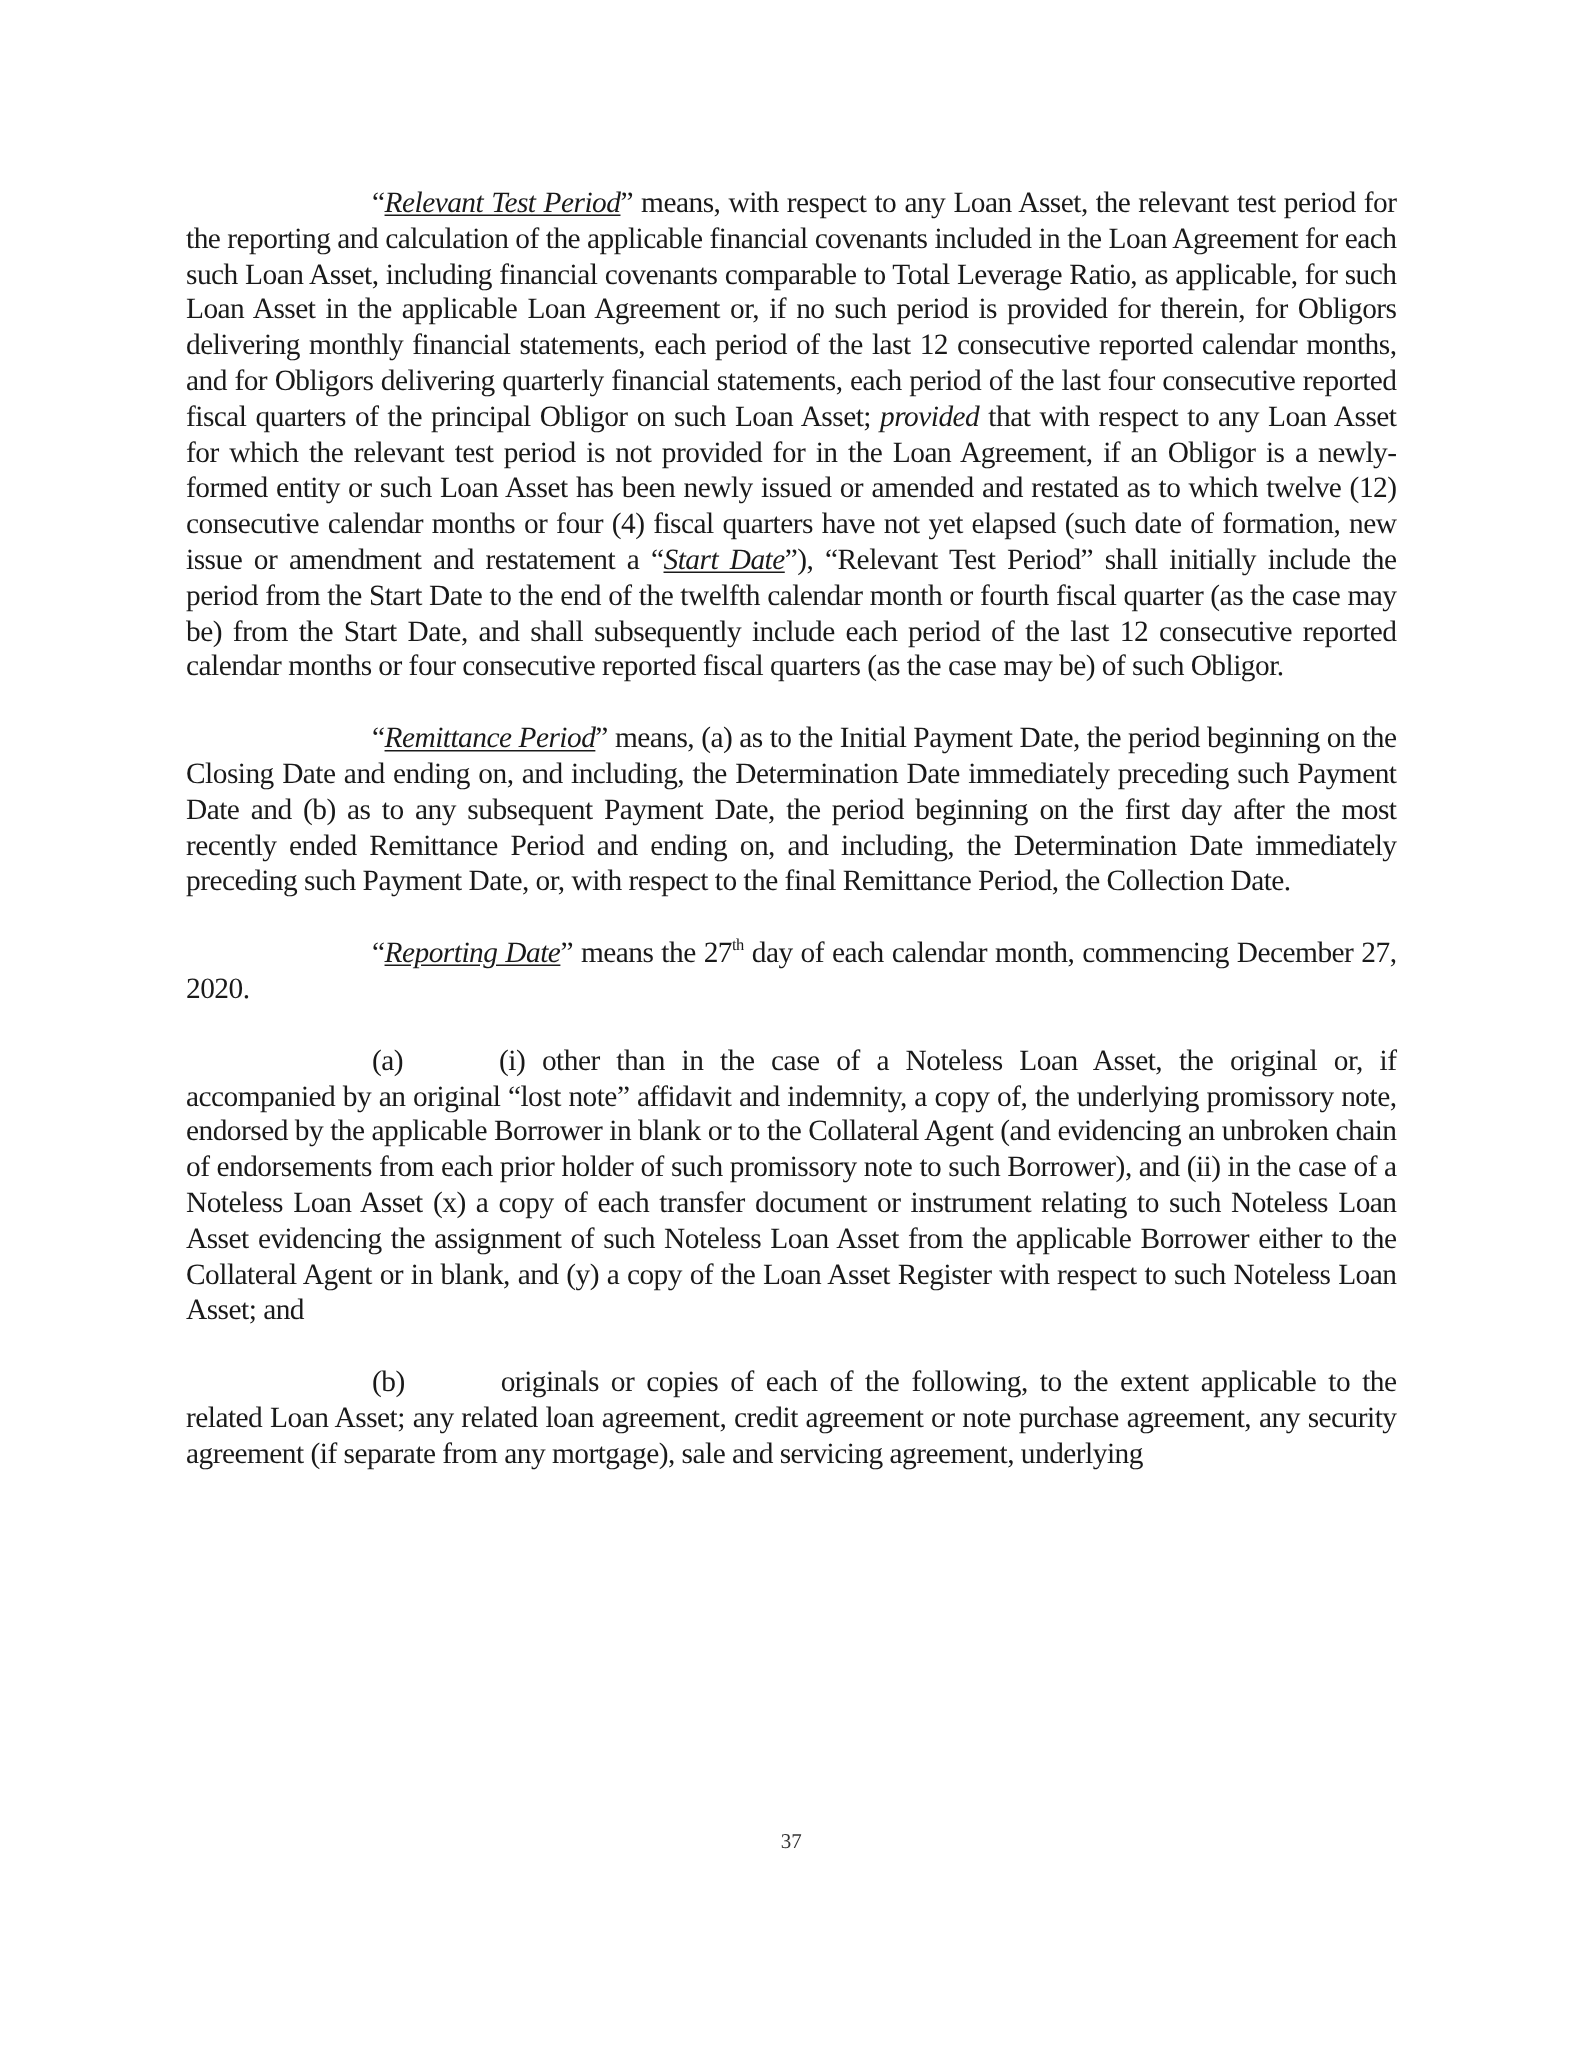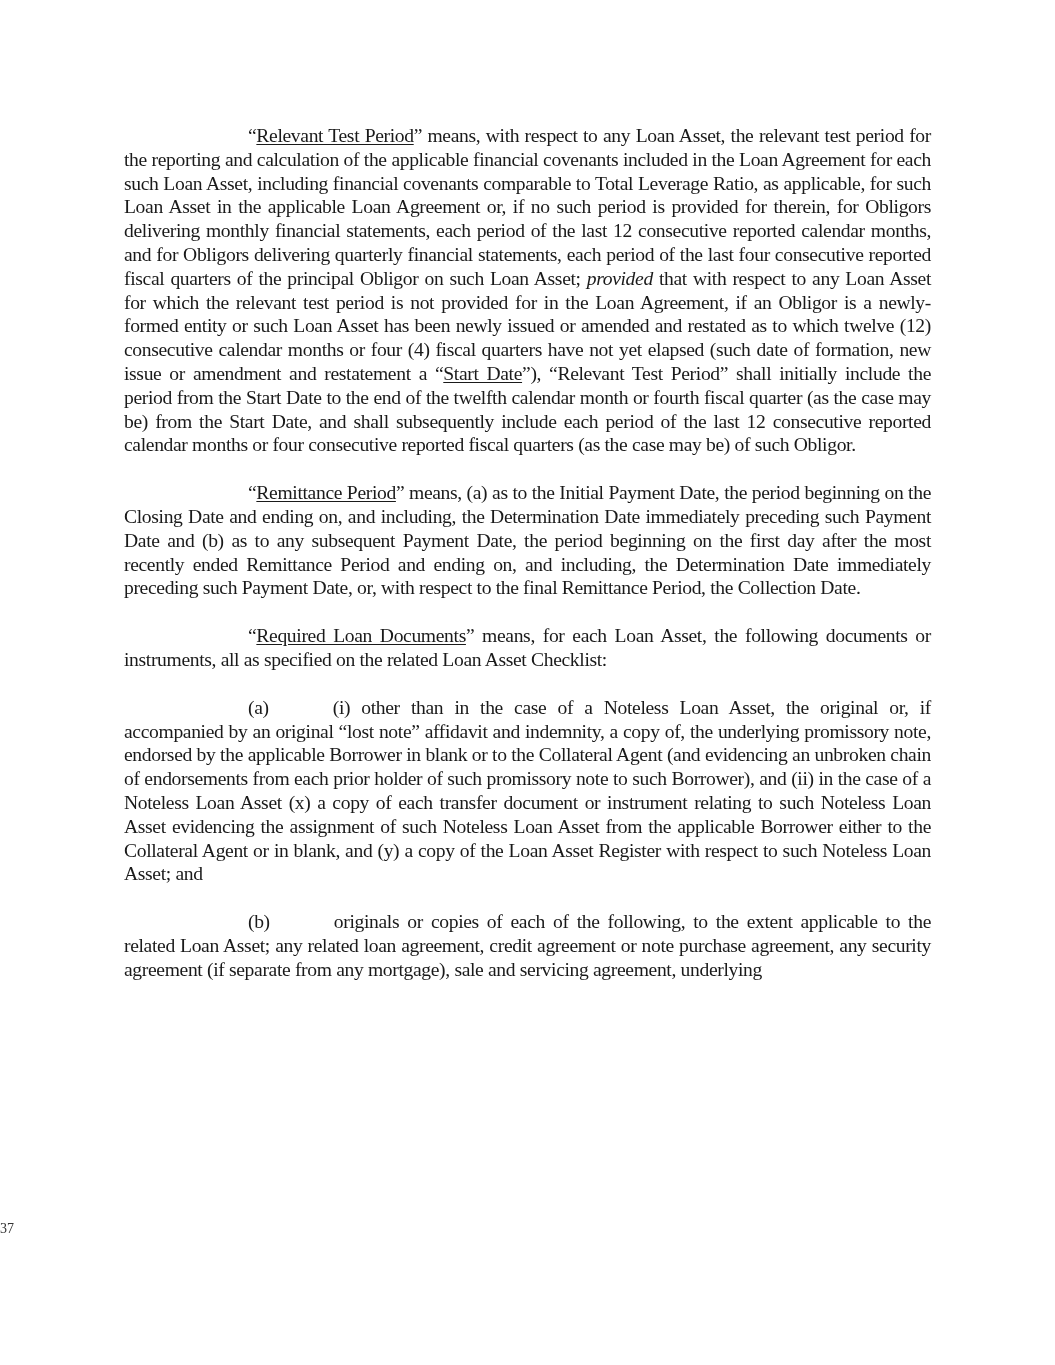--- a/index.html
+++ b/index.html
@@ -4,41 +4,41 @@
   <style>
     html, body { margin: 0; padding: 0; background: #ffffff; }
     body { width: 1055px; height: 1365px; position: relative; overflow: hidden; }
     .page {
       position: absolute; left: 124px; top: 124px; width: 807px;
       font-family: "Liberation Serif", serif; font-size: 19.6px; line-height: 23.8px;
       color: #1a1a1a; text-align: justify;
       letter-spacing: -0.35px;
     }
     p { margin: 0 0 24px 0; text-indent: 124px; }
-    u { text-decoration: underline; text-underline-offset: 2px; }
+    u { text-decoration: underline; text-underline-offset: 2px; font-style: italic; }
     sup { font-size: 11px; line-height: 0; vertical-align: 8px; }
     .tab { display: inline-block; width: 64px; }
     .pagenum {
-      position: absolute; top: 1221px; left: 0; width: 1055px; 
+      position: absolute; top: 1221px; left: 0; width: 1055px; text-align: center;
       font-family: "Liberation Serif", serif; font-size: 14px; color: #333;
     }
   </style>
 </head>
 <body>
 
 <div class="page">
 
   <p><span>“</span><u>Relevant Test Period</u><span>” means, with respect to any Loan Asset, the relevant test period for the reporting and calculation of the applicable financial covenants included in the Loan Agreement for each such Loan Asset, including financial covenants comparable to Total Leverage Ratio, as applicable, for such Loan Asset in the applicable Loan Agreement or, if no such period is provided for therein, for Obligors delivering monthly financial statements, each period of the last 12 consecutive reported calendar months, and for Obligors delivering quarterly financial statements, each period of the last four consecutive reported fiscal quarters of the principal Obligor on such Loan Asset; </span><i>provided</i><span> that with respect to any Loan Asset for which the relevant test period is not provided for in the Loan Agreement, if an Obligor is a newly-formed entity or such Loan Asset has been newly issued or amended and restated as to which twelve (12) consecutive calendar months or four (4) fiscal quarters have not yet elapsed (such date of formation, new issue or amendment and restatement a “</span><u>Start Date</u><span>”), “Relevant Test Period” shall initially include the period from the Start Date to the end of the twelfth calendar month or fourth fiscal quarter (as the case may be) from the Start Date, and shall subsequently include each period of the last 12 consecutive reported calendar months or four consecutive reported fiscal quarters (as the case may be) of such Obligor.</span></p>
 
   <p><span>“</span><u>Remittance Period</u><span>” means, (a) as to the Initial Payment Date, the period beginning on the Closing Date and ending on, and including, the Determination Date immediately preceding such Payment Date and (b) as to any subsequent Payment Date, the period beginning on the first day after the most recently ended Remittance Period and ending on, and including, the Determination Date immediately preceding such Payment Date, or, with respect to the final Remittance Period, the Collection Date.</span></p>
 
 
+  <p><span>“</span><u>Reporting Date</u><span>” means the 27</span><sup>th</sup><span> day of each calendar month, commencing December 27, 2020.</span></p>
 
 
-  <p><span>“</span><u>Required Loan Documents</u><span>” means, for each Loan Asset, the following documents or instruments, all as specified on the related Loan Asset Checklist:</span></p>
 
   <p><span>(a)</span><span class="tab"></span><span>(i) other than in the case of a Noteless Loan Asset, the original or, if accompanied by an original “lost note” affidavit and indemnity, a copy of, the underlying promissory note, endorsed by the applicable Borrower in blank or to the Collateral Agent (and evidencing an unbroken chain of endorsements from each prior holder of such promissory note to such Borrower), and (ii) in the case of a Noteless Loan Asset (x) a copy of each transfer document or instrument relating to such Noteless Loan Asset evidencing the assignment of such Noteless Loan Asset from the applicable Borrower either to the Collateral Agent or in blank, and (y) a copy of the Loan Asset Register with respect to such Noteless Loan Asset; and</span></p>
 
   <p><span>(b)</span><span class="tab"></span><span>originals or copies of each of the following, to the extent applicable to the related Loan Asset; any related loan agreement, credit agreement or note purchase agreement, any security agreement (if separate from any mortgage), sale and servicing agreement, underlying</span></p>
 
 </div>
 
 <div class="pagenum">37</div>
 
 </body></html>

